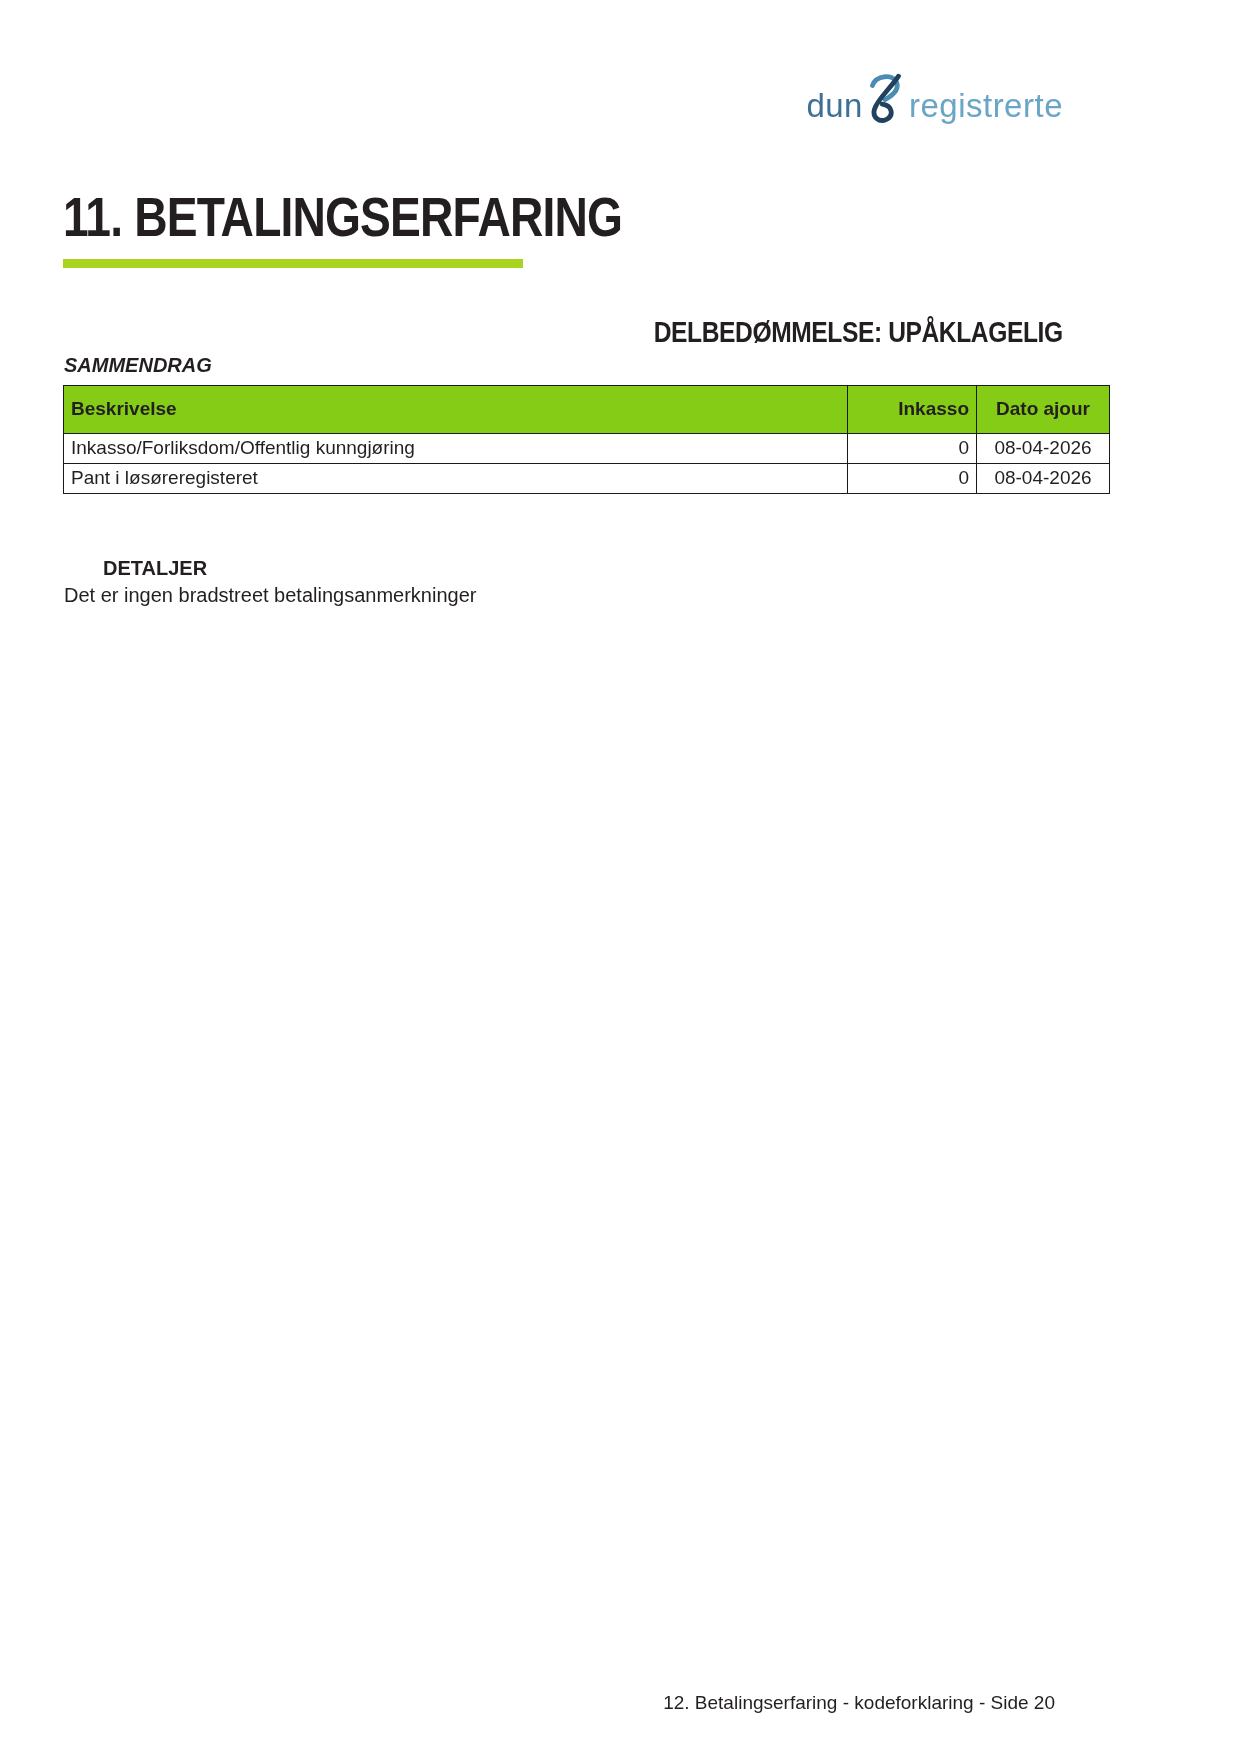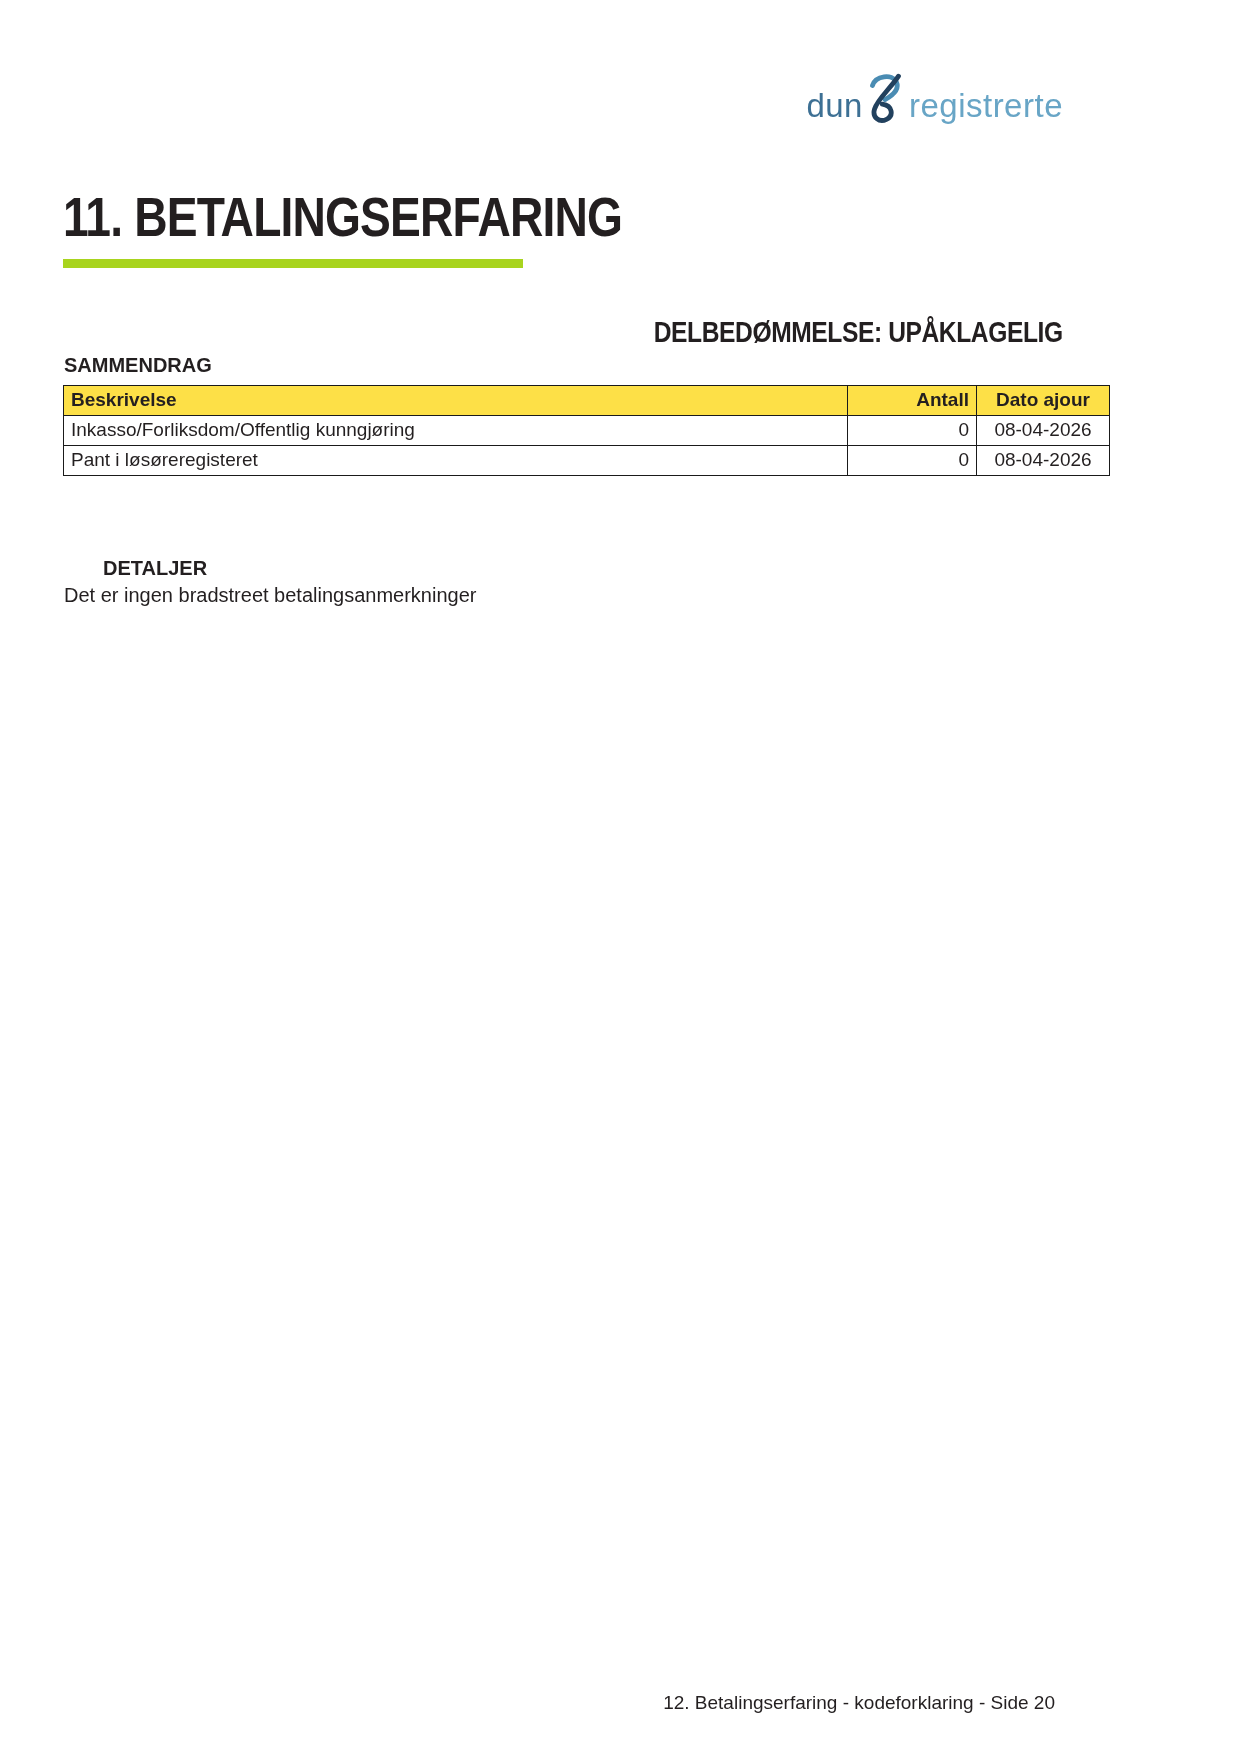--- a/index.html
+++ b/index.html
@@ -21,30 +21,30 @@
   }
   .accent-rule{position:absolute;left:63px;top:259px;width:460px;height:9px;}
   .assessment{
     position:absolute;right:178px;top:317px;margin:0;
     font-size:30px;font-weight:bold;line-height:1;color:#231f20;
     white-space:nowrap;transform:scaleX(0.82);transform-origin:100% 50%;letter-spacing:-.5px;
   }
   .section-heading{
     position:absolute;left:64px;margin:0;font-size:20px;font-weight:bold;color:#231f20;line-height:1.1;
   }
-  .h-sammendrag{top:354px;}
+  .h-sammendrag{top:354px;font-style:italic;}
   .h-detaljer{top:557px;margin-left:39px;}
   .summary-table{
     position:absolute;left:63px;top:385px;width:1001px;
     border-collapse:collapse;table-layout:fixed;
   }
   .summary-table th,.summary-table td{
     border:1px solid #1a1a1a;font-size:19px;line-height:1.1;overflow:hidden;white-space:nowrap;
   }
-  .summary-table th{background:#fde047;font-weight:bold;padding:4px 7px;text-align:left;height:19px;}
+  .summary-table th{background:#84cc16;font-weight:bold;padding:13px 7px;text-align:left;height:19px;}
   .summary-table td{padding:4px 7px;height:20px;}
   .col-desc{width:769px;}
   .col-antall{width:114px;}
   .col-dato{width:118px;}
   th.col-antall, td.cell-count{text-align:right;}
   th.col-dato{text-align:center;}
   td.cell-date{text-align:center;}
   .details-text{position:absolute;left:64px;top:584px;margin:0;font-size:20px;color:#231f20;}
   .page-footer{
     position:absolute;right:178px;top:1684px;margin:8px;font-size:19px;color:#231f20;white-space:nowrap;
@@ -69,21 +69,21 @@
   <div class="accent-rule" style="background:#a8d41e;"></div>
 
   <div class="assessment">DELBEDØMMELSE: UPÅKLAGELIG</div>
 
   <h2 class="section-heading h-sammendrag">SAMMENDRAG</h2>
 
   <table class="summary-table">
     <thead>
       <tr>
         <th class="col-desc">Beskrivelse</th>
-        <th class="col-antall">Antall</th>
+        <th class="col-antall">Inkasso</th>
         <th class="col-dato">Dato ajour</th>
       </tr>
     </thead>
     <tbody>
       <tr>
         <td class="cell-desc">Inkasso/Forliksdom/Offentlig kunngjøring</td>
         <td class="cell-count">0</td>
         <td class="cell-date">08-04-2026</td>
       </tr>
       <tr>

